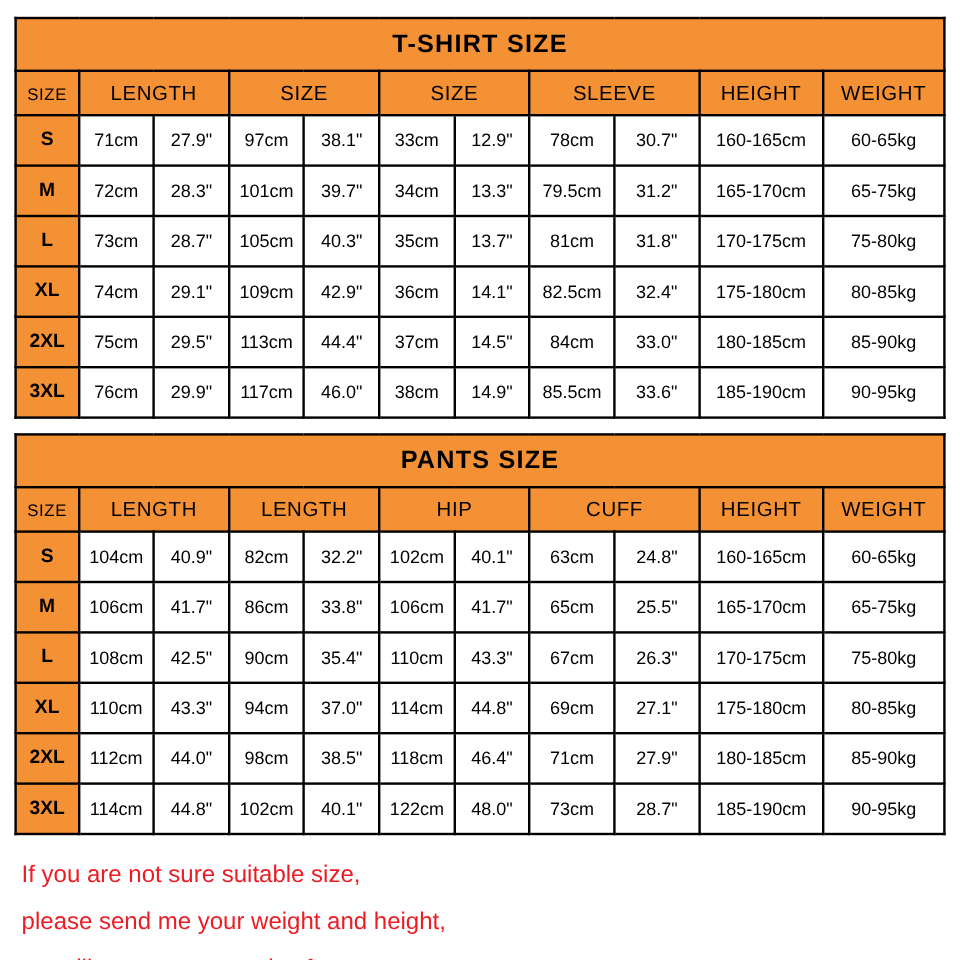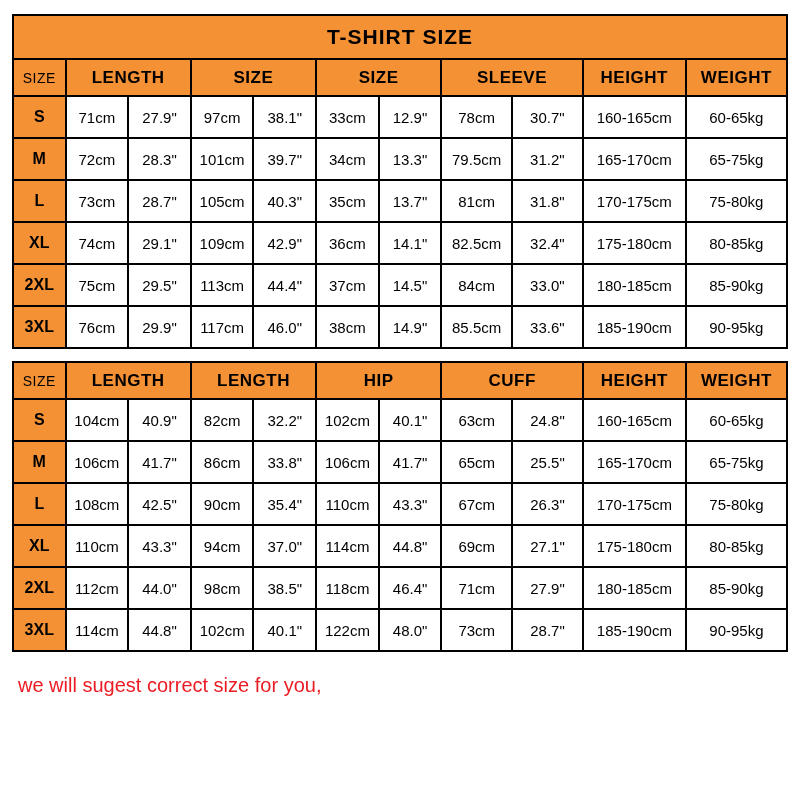--- a/index.html
+++ b/index.html
@@ -40,21 +40,21 @@
     background: #F59135;
     font-size: 21px;
     font-weight: bold;
     letter-spacing: 1px;
     height: 40px;
     color: #000;
   }
   .head-cell {
     background: #F59135;
     font-size: 17px;
-    font-weight: bold;
+    font-weight: normal;
     height: 33px;
     letter-spacing: 0.5px;
   }
   .head-cell.small {
     font-size: 14px;
     font-weight: normal;
   }
   .size-cell {
     background: #F59135;
     font-size: 16px;
@@ -216,20 +216,23 @@
         <col style="width:62px">
       <col style="width:62px">
         <col style="width:62px">
       <col style="width:70px">
         <col style="width:70px">
       <col style="width:102px">
       <col style="width:100px">
     </colgroup>
     <tbody>
       <tr>
+        <td class="title-cell" colspan="11">PANTS SIZE</td>
+      </tr>
+      <tr>
         <td class="head-cell small">SIZE</td>
         <td class="head-cell" colspan="2">LENGTH</td>
         <td class="head-cell" colspan="2">LENGTH</td>
         <td class="head-cell" colspan="2">HIP</td>
         <td class="head-cell" colspan="2">CUFF</td>
         <td class="head-cell">HEIGHT</td>
         <td class="head-cell">WEIGHT</td>
       </tr>
 
       <tr>
@@ -312,16 +315,18 @@
         <td class="data-cell">48.0"</td>
         <td class="data-cell">73cm</td>
         <td class="data-cell">28.7"</td>
         <td class="data-cell wide">185-190cm</td>
         <td class="data-cell wide">90-95kg</td>
       </tr>
     </tbody>
   </table>
 
   <div class="note">
+    <div>If you are not sure suitable size,</div>
+    <div>please send me your weight and height,</div>
     <div>we will sugest correct size for you,</div>
   </div>
 
 </div>
 
 </body></html>

